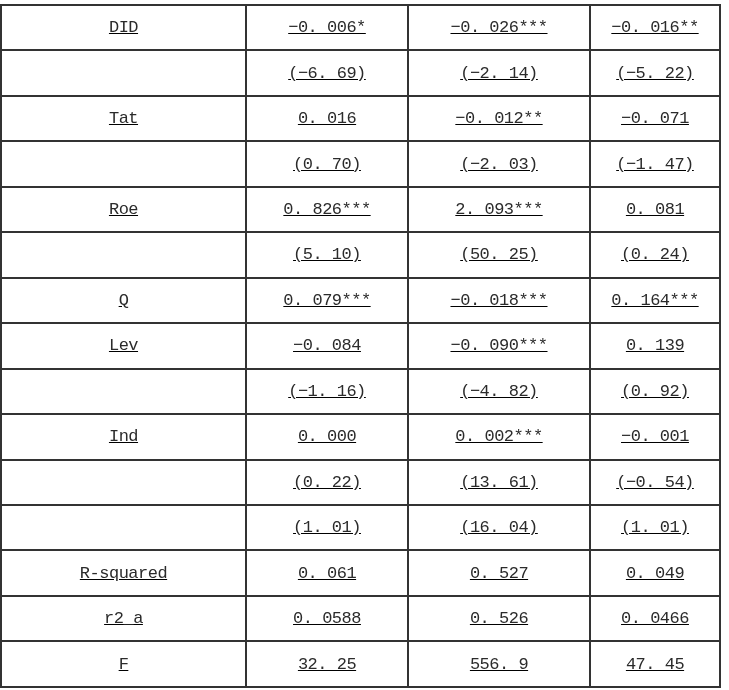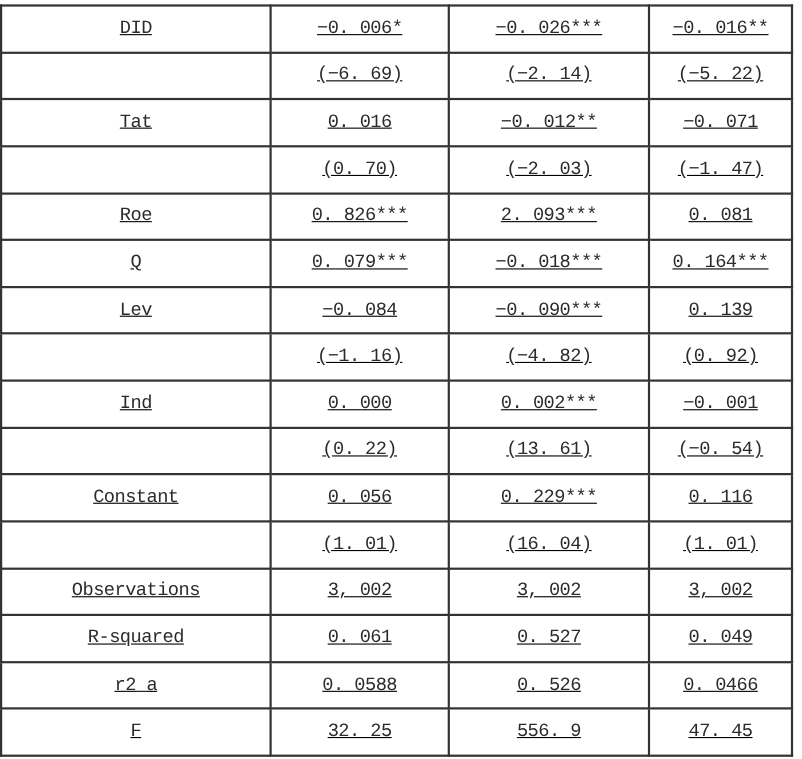--- a/index.html
+++ b/index.html
@@ -77,20 +77,26 @@
           <td>(−2. 03)</td>
           <td>(−1. 47)</td>
         </tr>
         <tr>
           <td>Roe</td>
           <td>0. 826***</td>
           <td>2. 093***</td>
           <td>0. 081</td>
         </tr>
         <tr>
+          <td></td>
+          <td>(5. 10)</td>
+          <td>(50. 25)</td>
+          <td>(0. 24)</td>
+        </tr>
+        <tr>
           <td>Q</td>
           <td>0. 079***</td>
           <td>−0. 018***</td>
           <td>0. 164***</td>
         </tr>
         <tr>
           <td>Lev</td>
           <td>−0. 084</td>
           <td>−0. 090***</td>
           <td>0. 139</td>
@@ -107,36 +113,24 @@
           <td>0. 002***</td>
           <td>−0. 001</td>
         </tr>
         <tr>
           <td></td>
           <td>(0. 22)</td>
           <td>(13. 61)</td>
           <td>(−0. 54)</td>
         </tr>
         <tr>
-          <td>Constant</td>
-          <td>0. 056</td>
-          <td>0. 229***</td>
-          <td>0. 116</td>
-        </tr>
-        <tr>
           <td></td>
           <td>(1. 01)</td>
           <td>(16. 04)</td>
           <td>(1. 01)</td>
-        </tr>
-        <tr>
-          <td>Observations</td>
-          <td>3, 002</td>
-          <td>3, 002</td>
-          <td>3, 002</td>
         </tr>
         <tr>
           <td>R-squared</td>
           <td>0. 061</td>
           <td>0. 527</td>
           <td>0. 049</td>
         </tr>
         <tr>
           <td>r2_a</td>
           <td>0. 0588</td>

